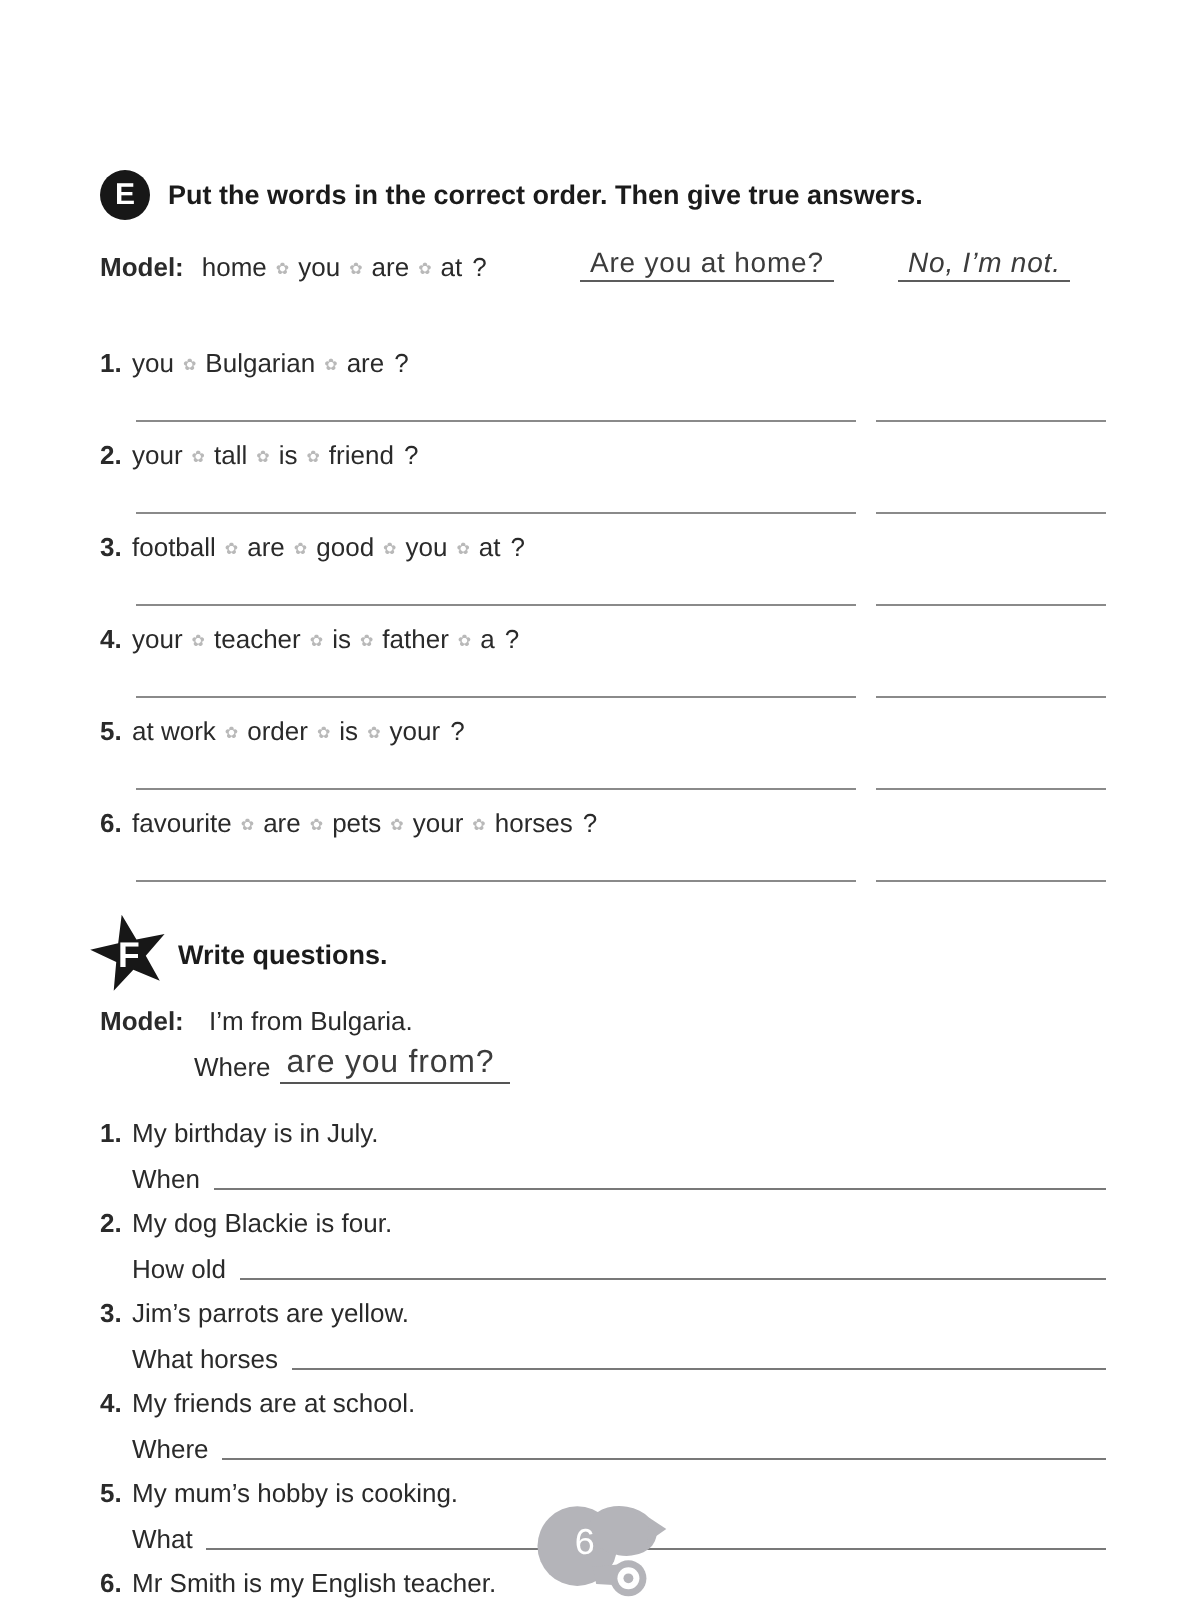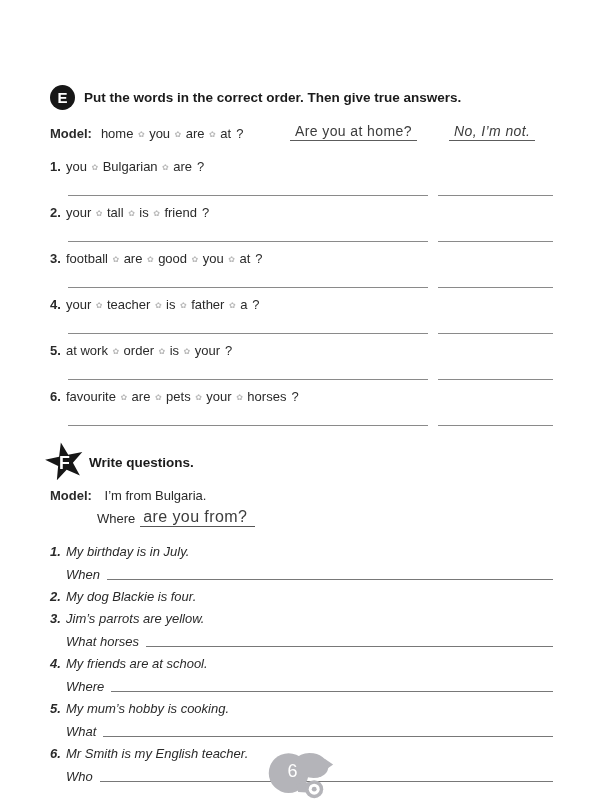--- a/index.html
+++ b/index.html
@@ -14,21 +14,21 @@
   .badge-circle {
     width:25px; height:25px; border-radius:50%; background:#171717; color:#ffffff;
     font-weight:bold; font-size:15px; display:flex; align-items:center; justify-content:center;
     flex:0 0 auto;
   }
   .ex-title { font-weight:bold; font-size:13.5px; color:#1b1b1b; }
   .star-wrap { position:relative; width:40px; height:40px; flex:0 0 auto; margin-left:-5px; }
   .star-wrap svg { display:block; }
 
   
-  .model-row { position:relative; margin:16px 0 13px 0; height:20px; font-size:13px; }
+  .model-row { position:relative; margin:16px 0 28px 0; height:20px; font-size:13px; }
   .model-label { font-weight:bold; margin-right:9px; }
   .hand {
     font-size:14px; color:#3c3c3c; letter-spacing:0.4px;
     border-bottom:1.5px solid #5c5c5c; padding:0 5px 1px 5px; white-space:nowrap;
   }
   .e-ans-q { position:absolute; left:240px; top:-3px;text-align:right; }
   .e-ans-r { position:absolute; left:399px; top:-3px;font-style:italic; }
 
   
   .num { font-weight:bold; display:inline-block; width:16px; }
@@ -42,22 +42,22 @@
   .f-header { display:flex; align-items:center; gap:4px; margin:16px 0 6px 0; }
   .f-model { margin:0 0 18px 0; font-size:13px; }
   .f-model-l1 { }
   .f-model-l2 { margin:5px 0 0 47px; display:flex; align-items:flex-end; }
   .f-model-qw { margin-right:5px; }
   .hand-inline {
     font-size:16px; color:#3c3c3c; letter-spacing:0.4px;
     border-bottom:1.4px solid #555555; padding:0 8px 0 3px; margin-bottom:-1px;
   }
   .f-item { margin-bottom:7px; font-size:13px; }
-  .f-s { margin-bottom:4px;font-style:italic; }
-  .f-qrow { display:flex; align-items:flex-end; margin-left:16px; height:19px;font-style:italic; }
+  .f-s { margin-bottom:4px; }
+  .f-qrow { display:flex; align-items:flex-end; margin-left:16px; height:19px; }
   .f-qw { margin-right:7px; white-space:nowrap; }
   .f-line { flex:1; border-bottom:1.3px solid #787878; margin-bottom:2px; }
 
   
   .footer { position:absolute; left:0; right:0; bottom:6px; display:flex; justify-content:center; }
 </style>
 </head>
 <body>
 
 <div class="page">
@@ -146,20 +146,24 @@
       <div id="f-items">
           <div class="f-item">
             <div class="f-s"><span class="num">1.</span><span>My birthday is in July.</span></div>
             <div class="f-qrow">
               <span class="f-qw">When</span>
               <span class="f-line"></span>
             </div>
           </div>
           <div class="f-item">
             <div class="f-s"><span class="num">2.</span><span>My dog Blackie is four.</span></div>
+            <div class="f-qrow">
+              <span class="f-qw">How old</span>
+              <span class="f-line"></span>
+            </div>
           </div>
           <div class="f-item">
             <div class="f-s"><span class="num">3.</span><span>Jim’s parrots are yellow.</span></div>
             <div class="f-qrow">
               <span class="f-qw">What horses</span>
               <span class="f-line"></span>
             </div>
           </div>
           <div class="f-item">
             <div class="f-s"><span class="num">4.</span><span>My friends are at school.</span></div>

